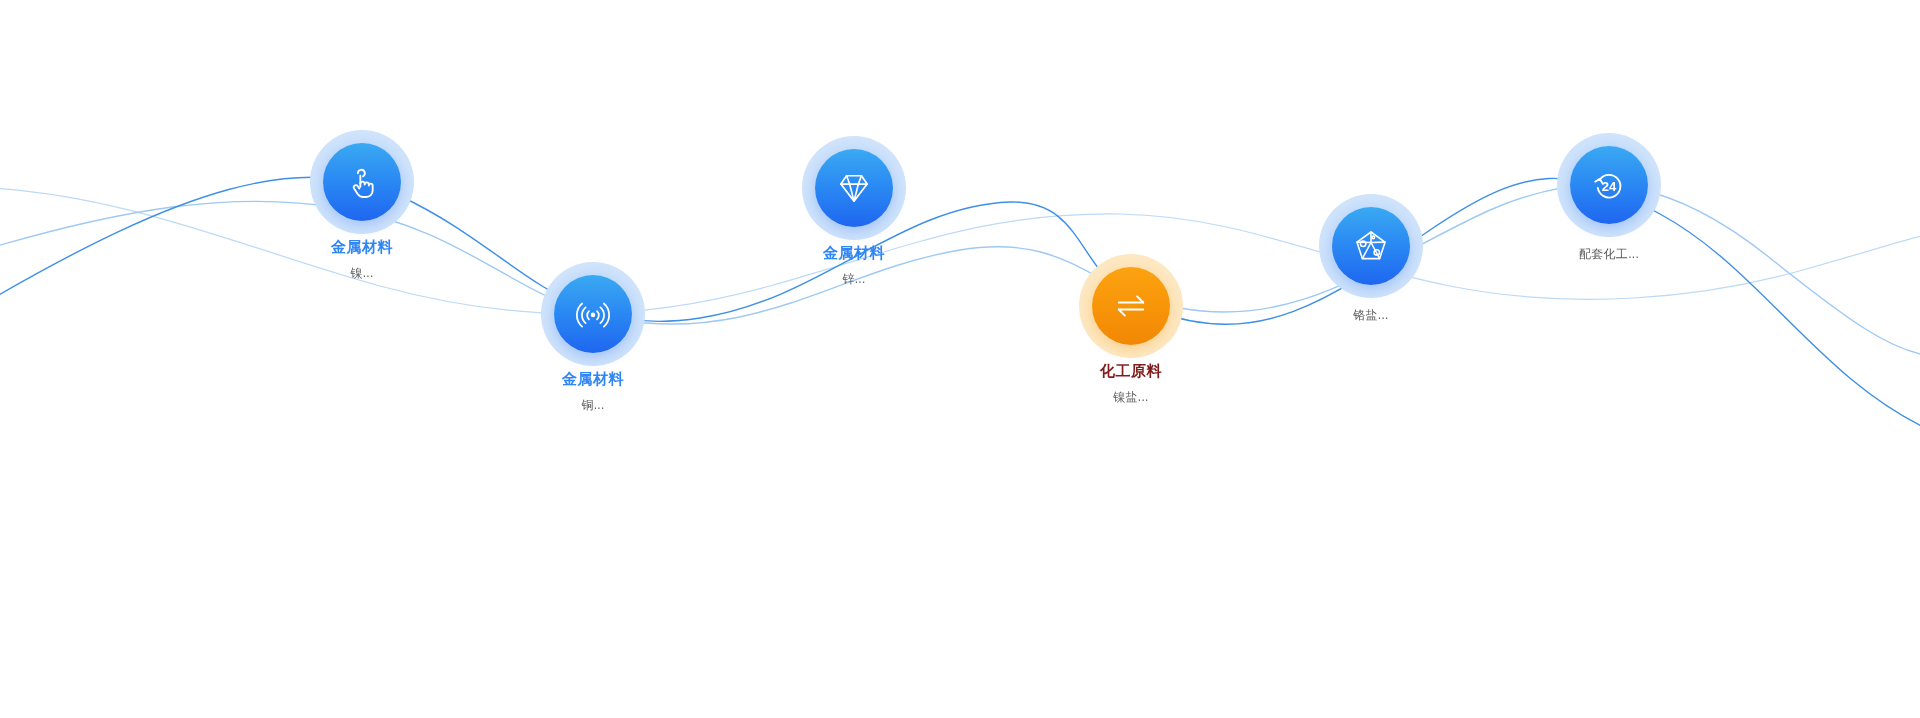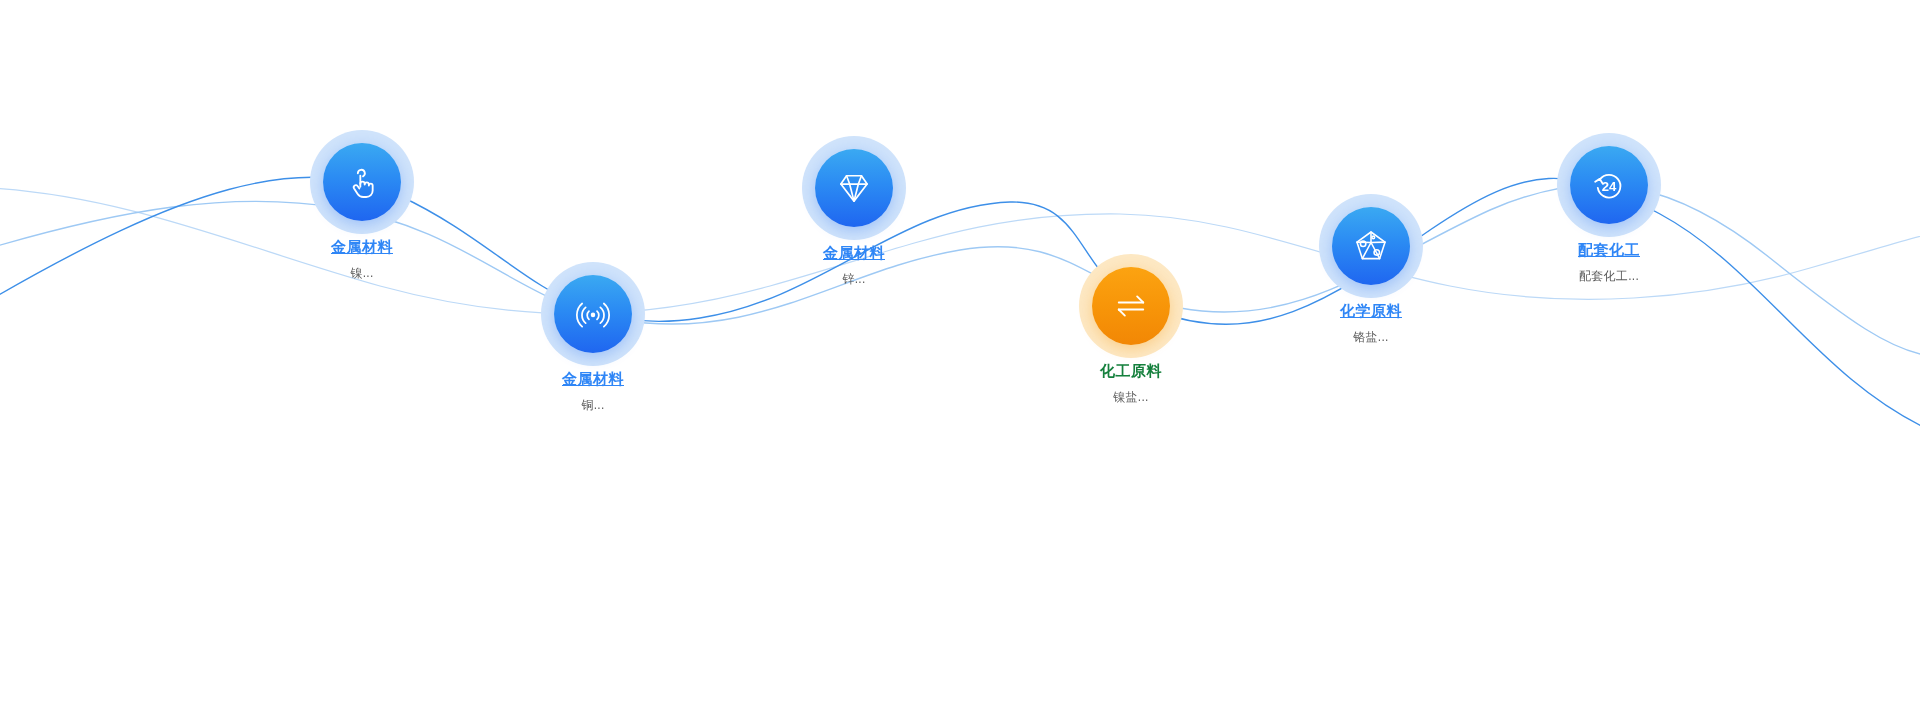--- a/index.html
+++ b/index.html
@@ -62,22 +62,22 @@
     width:260px;
     margin-left:-130px;
     left:130px;
   }
   .node-title{
     font-size:15px;
     font-weight:bold;
     line-height:22px;
     letter-spacing:.5px;
   }
-  .node.blue .node-title{ color:#2f86f6;text-decoration:underline; }
-  .node.orange .node-title{ color:#15803d; }
+  .node.blue .node-title{ color:#2f86f6; }
+  .node.orange .node-title{ color:#7f1d1d; }
   .node-sub{
     font-size:12px;
     color:#5a5a5a;
     line-height:20px;
     margin-top:5px;
     letter-spacing:.3px;
   }
 </style>
 </head>
 <body>
@@ -176,35 +176,33 @@
           <path d="M24 20 40 19.6"></path>
           <path d="M24 20 14.1 38.4"></path>
           <path d="M24 20 33.9 38.4"></path>
           <circle cx="15" cy="21.5" r="3.1"></circle>
           <circle cx="30.6" cy="31.3" r="3.1"></circle>
           <circle cx="26.6" cy="14.2" r="1.5"></circle>
         </svg>
       </div>
     </div>
     <div class="node-labels" style="top:66px;">
-      <div class="node-title">化学原料</div>
       <div class="node-sub">铬盐...</div>
     </div>
   </div>
 
   <div class="node blue" style="left:1609px;top:173px;">
     <div class="node-circle-wrap">
       <div class="ring" style="width:104px;height:104px;"></div>
       <div class="disc" style="width:78px;height:78px;">
         <svg width="42" height="42" viewBox="0 0 48 48" fill="none" stroke="#ffffff" stroke-width="2.1" stroke-linecap="round" stroke-linejoin="round">
           <path d="M13.6 17.6A13 13 0 1 1 11.2 27.4"></path>
           <path d="M8.2 20.4l5.2-3.4 3.3 5.3"></path>
           <text x="24" y="31" font-family="Liberation Sans, sans-serif" font-size="15" font-weight="bold" fill="#ffffff" stroke="none" text-anchor="middle">24</text>
         </svg>
       </div>
     </div>
     <div class="node-labels" style="top:66px;">
-      <div class="node-title">配套化工</div>
       <div class="node-sub">配套化工...</div>
     </div>
   </div>
 
 </div>
 
 </body></html>

